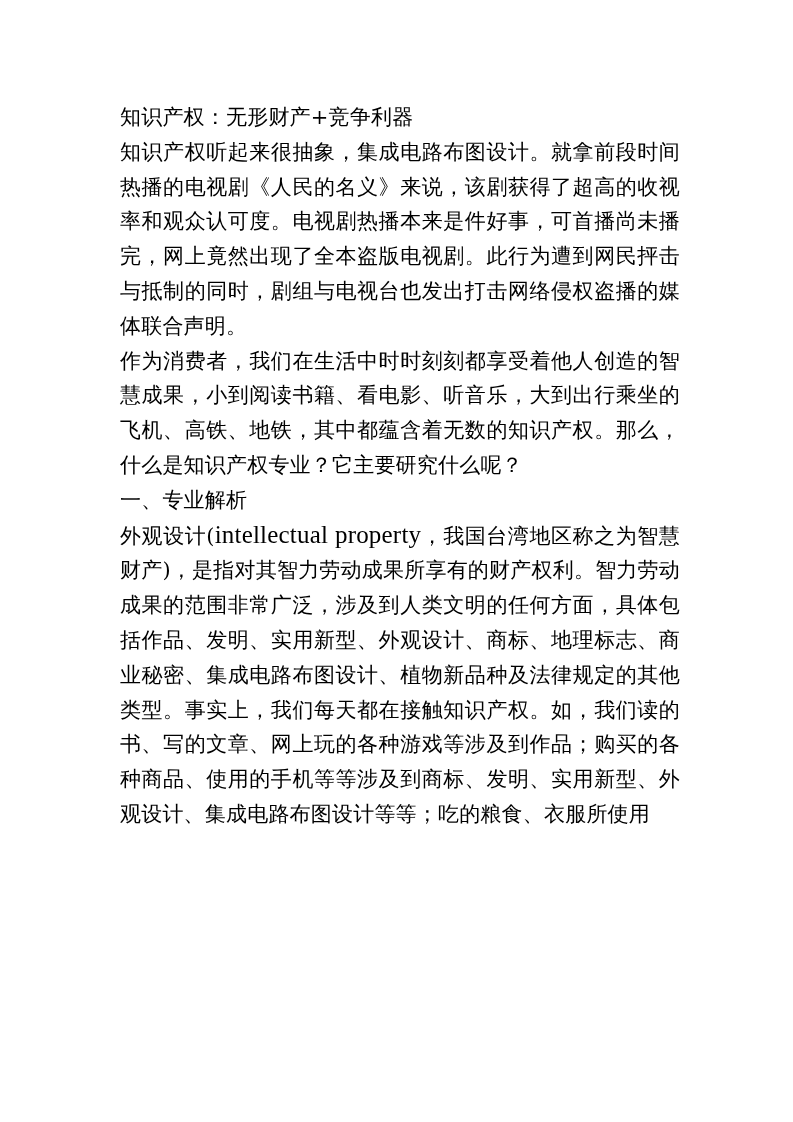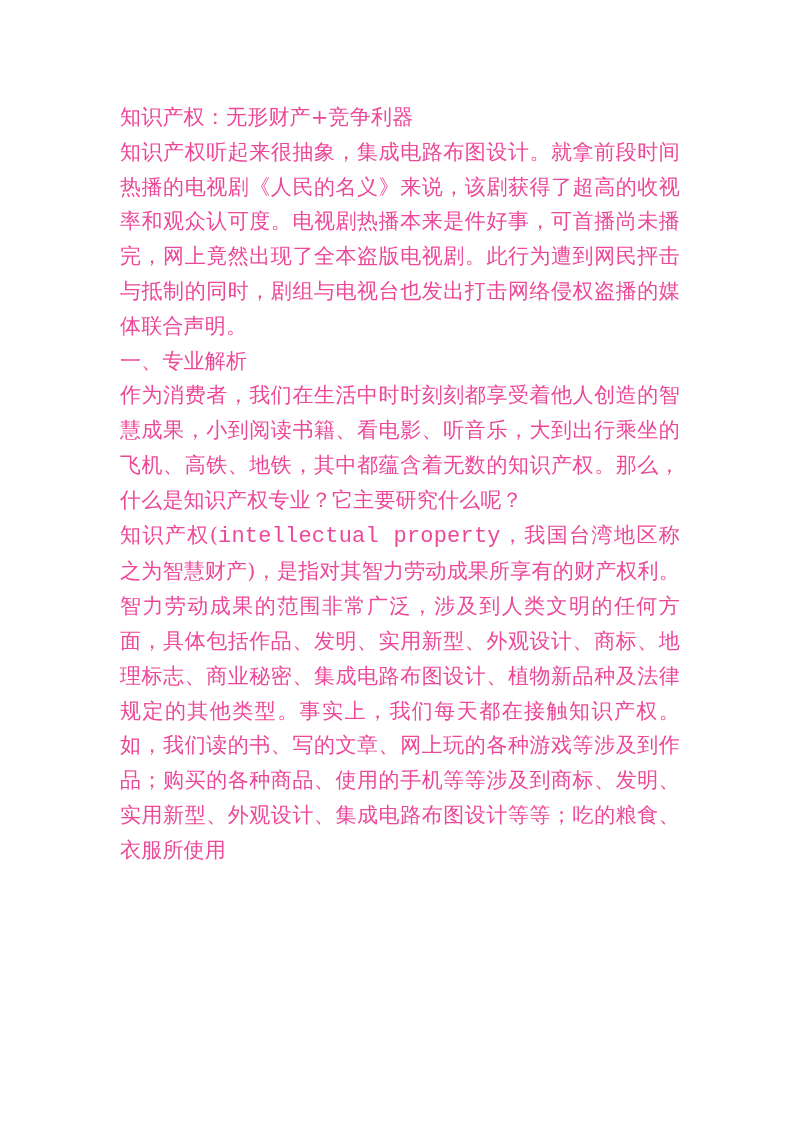--- a/index.html
+++ b/index.html
@@ -5,34 +5,34 @@
   html, body { margin: 0; padding: 0; background: #ffffff; }
   body { width: 793px; height: 1122px; position: relative; overflow: hidden; }
   .page {
     position: absolute;
     left: 120px;
     top: 100px;
     width: 560px;
     font-family: "DejaVu Serif", "Liberation Serif", serif;
     font-size: 21px;
     line-height: 34.8px;
-    color: #ec4899;
+    color: #000000;
     letter-spacing: 0.2px;
   }
   .page p {
     margin: 0;
     padding: 0;
     text-align: justify;
     text-justify: inter-character;
     word-break: break-all;
   }
-  .page .mono { font-family: Liberation Mono, monospace; font-size: 22px; }
+  .page .mono { font-family: Liberation Serif, serif; font-size: 25px; }
 </style>
 </head>
 <body>
 
 <div class="page">
   <p>知识产权：无形财产+竞争利器</p>
   <p>知识产权听起来很抽象，集成电路布图设计。就拿前段时间热播的电视剧《人民的名义》来说，该剧获得了超高的收视率和观众认可度。电视剧热播本来是件好事，可首播尚未播完，网上竟然出现了全本盗版电视剧。此行为遭到网民抨击与抵制的同时，剧组与电视台也发出打击网络侵权盗播的媒体联合声明。</p>
+  <p>作为消费者，我们在生活中时时刻刻都享受着他人创造的智慧成果，小到阅读书籍、看电影、听音乐，大到出行乘坐的飞机、高铁、地铁，其中都蕴含着无数的知识产权。那么，什么是知识产权专业？它主要研究什么呢？</p>
   <p>一、专业解析</p>
-  <p>作为消费者，我们在生活中时时刻刻都享受着他人创造的智慧成果，小到阅读书籍、看电影、听音乐，大到出行乘坐的飞机、高铁、地铁，其中都蕴含着无数的知识产权。那么，什么是知识产权专业？它主要研究什么呢？</p>
-  <p><span>知识产权(</span><span class="mono">intellectual property</span><span>，我国台湾地区称之为智慧财产)，是指对其智力劳动成果所享有的财产权利。智力劳动成果的范围非常广泛，涉及到人类文明的任何方面，具体包括作品、发明、实用新型、外观设计、商标、地理标志、商业秘密、集成电路布图设计、植物新品种及法律规定的其他类型。事实上，我们每天都在接触知识产权。如，我们读的书、写的文章、网上玩的各种游戏等涉及到作品；购买的各种商品、使用的手机等等涉及到商标、发明、实用新型、外观设计、集成电路布图设计等等；吃的粮食、衣服所使用</span></p>
+  <p><span>外观设计(</span><span class="mono">intellectual property</span><span>，我国台湾地区称之为智慧财产)，是指对其智力劳动成果所享有的财产权利。智力劳动成果的范围非常广泛，涉及到人类文明的任何方面，具体包括作品、发明、实用新型、外观设计、商标、地理标志、商业秘密、集成电路布图设计、植物新品种及法律规定的其他类型。事实上，我们每天都在接触知识产权。如，我们读的书、写的文章、网上玩的各种游戏等涉及到作品；购买的各种商品、使用的手机等等涉及到商标、发明、实用新型、外观设计、集成电路布图设计等等；吃的粮食、衣服所使用</span></p>
 </div>
 
 </body></html>

